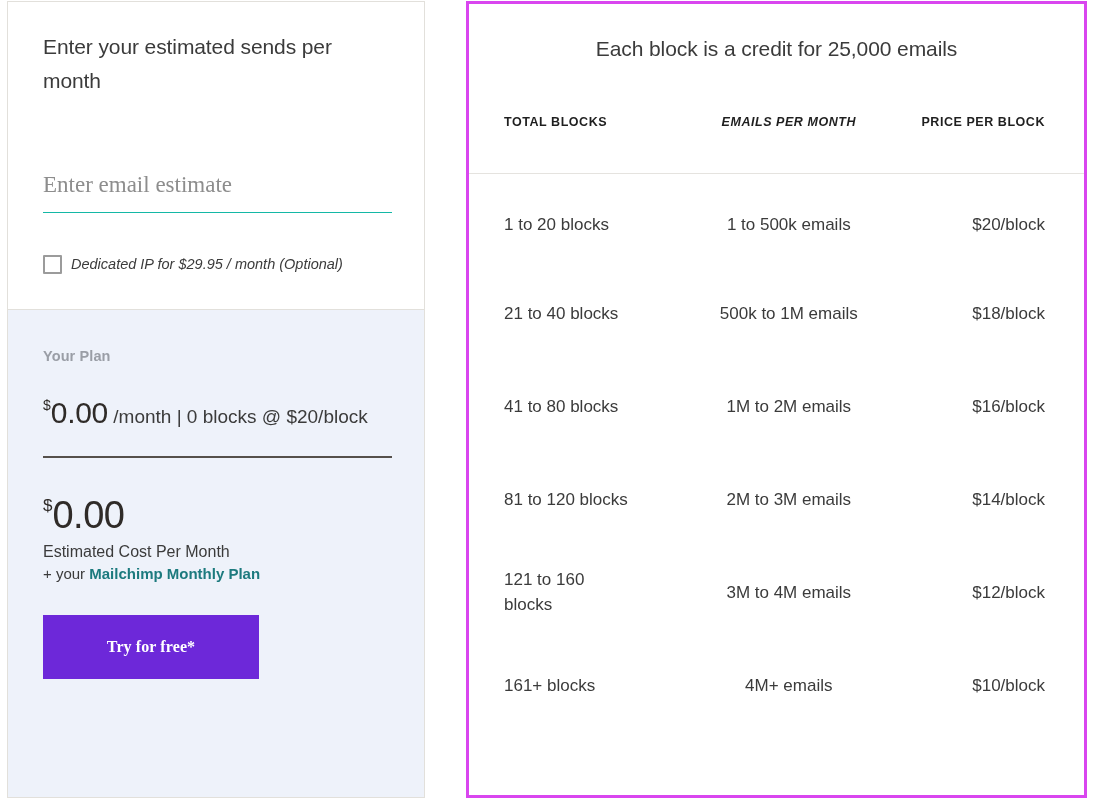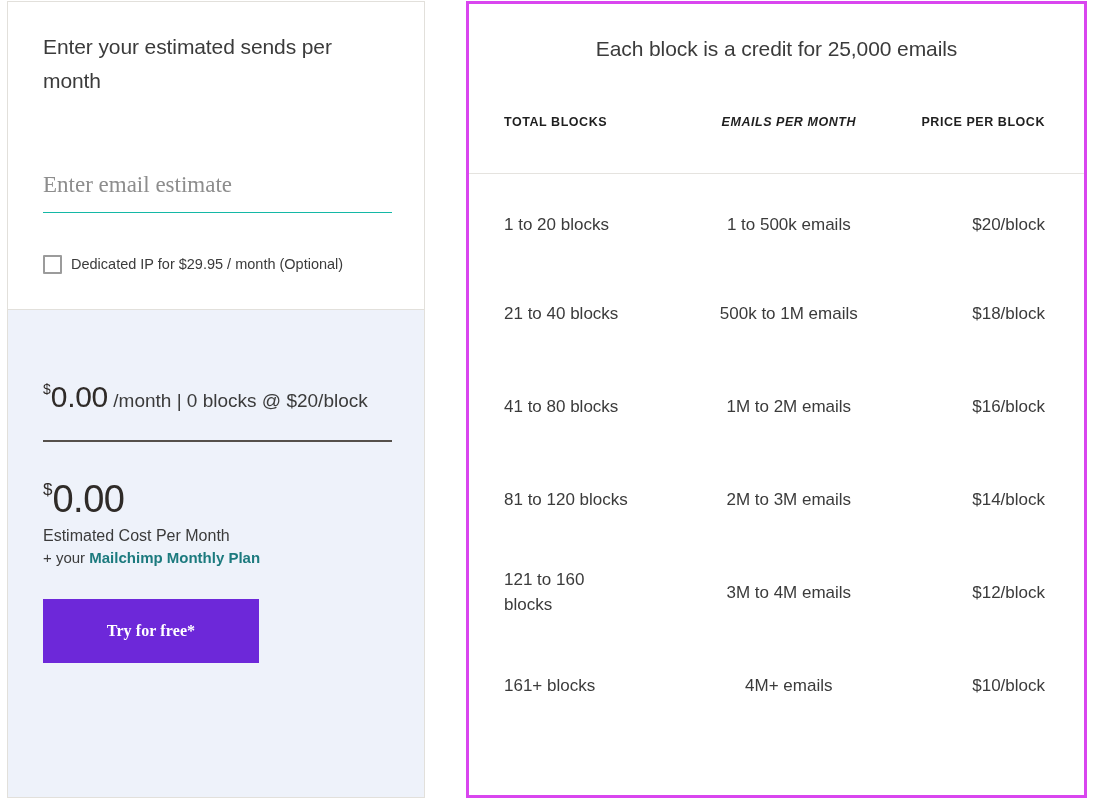--- a/index.html
+++ b/index.html
@@ -75,20 +75,21 @@
     opacity: 1;
   }
 
   .dedicated-row {
     position: absolute;
     left: 35px;
     top: 253px;
     display: flex;
     align-items: flex-end;
     gap: 9px;
+    font-style: italic;
   }
 
   .checkbox {
     width: 19px;
     height: 19px;
     border: 2px solid #9b9b9b;
     background: #ffffff;
     border-radius: 1px;
     flex: none;
     cursor: pointer;
@@ -263,20 +264,21 @@
         <input class="email-input" type="text" placeholder="Enter email estimate" style="">
       </div>
 
       <div class="dedicated-row">
         <span class="checkbox"></span>
         <span class="dedicated-label">Dedicated IP for $29.95 / month (Optional)</span>
       </div>
     </div>
 
     <div class="plan-box">
+      <div class="plan-label">Your Plan</div>
 
       <div class="plan-price-line">
         <span class="big-amount"><span class="dollar-sup">$</span><span>0.00</span></span>
         <span class="plan-price-suffix">/month | 0 blocks @ $20/block</span>
       </div>
 
       <div class="plan-divider"></div>
 
       <div class="estimate-block">
         <div class="estimate-amount"><span class="dollar-sup">$</span><span>0.00</span></div>

